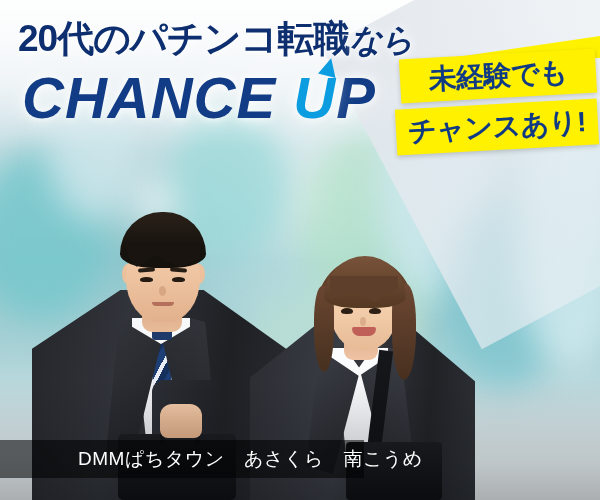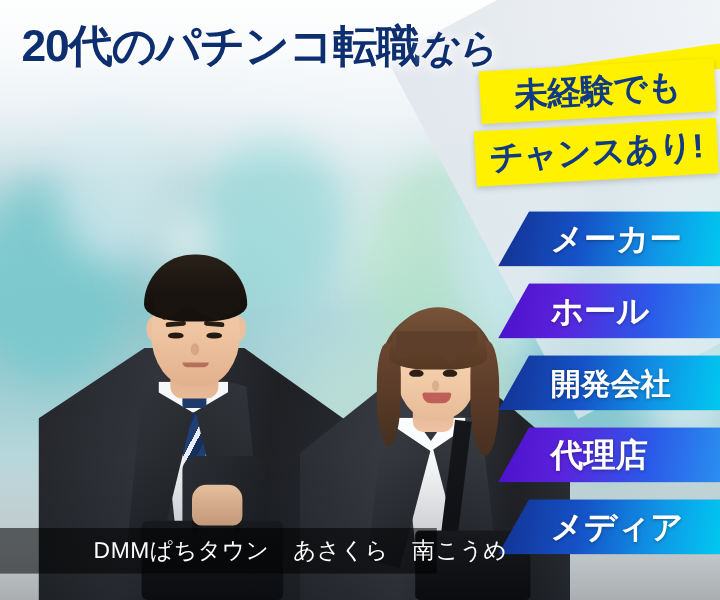--- a/index.html
+++ b/index.html
@@ -367,43 +367,28 @@
     <div class="w-hair-top"></div>
     <div class="w-bang"></div>
     <div class="w-strap"></div>
     <div class="w-bag"></div>
   </div>
 
   <div class="shadow-floor"></div>
 
   <div class="headline"><span>20代のパチンコ転職</span><span class="small">なら</span></div>
 
+  <div class="logo"><span>CHANCE</span>
+    <span class="up-u"><span>U</span><span class="arrow"></span></span><span class="up-p">P</span></div>
 
   <div class="badge badge1">
       <span>未経験でも</span>
     </div>
   <div class="badge badge2">
       <span>チャンスあり!</span>
     </div>
 
-  <div class="tags">
-    <div class="tag blue">
-        <span>メーカー</span>
-      </div>
-    <div class="tag purple">
-        <span>ホール</span>
-      </div>
-    <div class="tag blue sz-small">
-        <span>開発会社</span>
-      </div>
-    <div class="tag purple">
-        <span>代理店</span>
-      </div>
-    <div class="tag blue">
-        <span>メディア</span>
-      </div>
-  </div>
 
   <div class="caption">
       <span>DMMぱちタウン　あさくら　南こうめ</span>
     </div>
 
 </div>
 
 </body></html>

